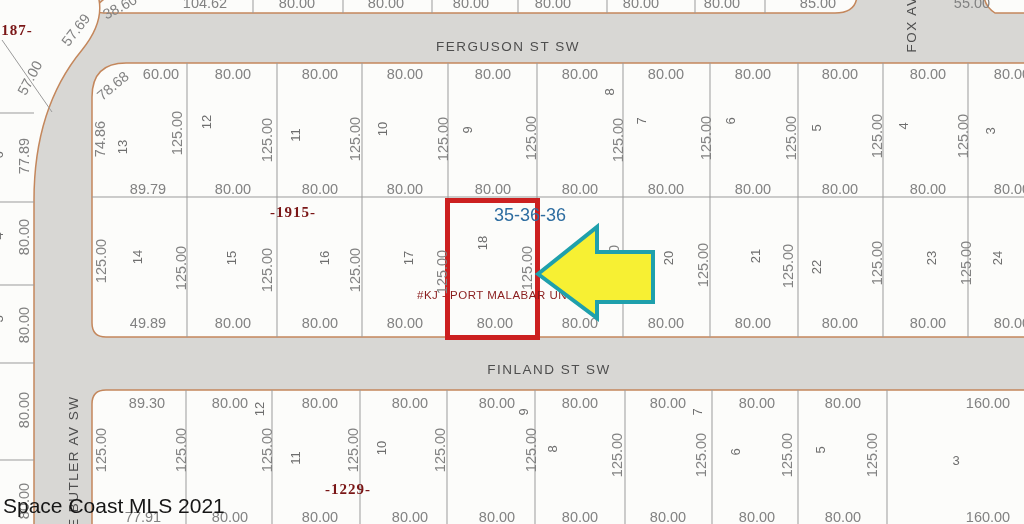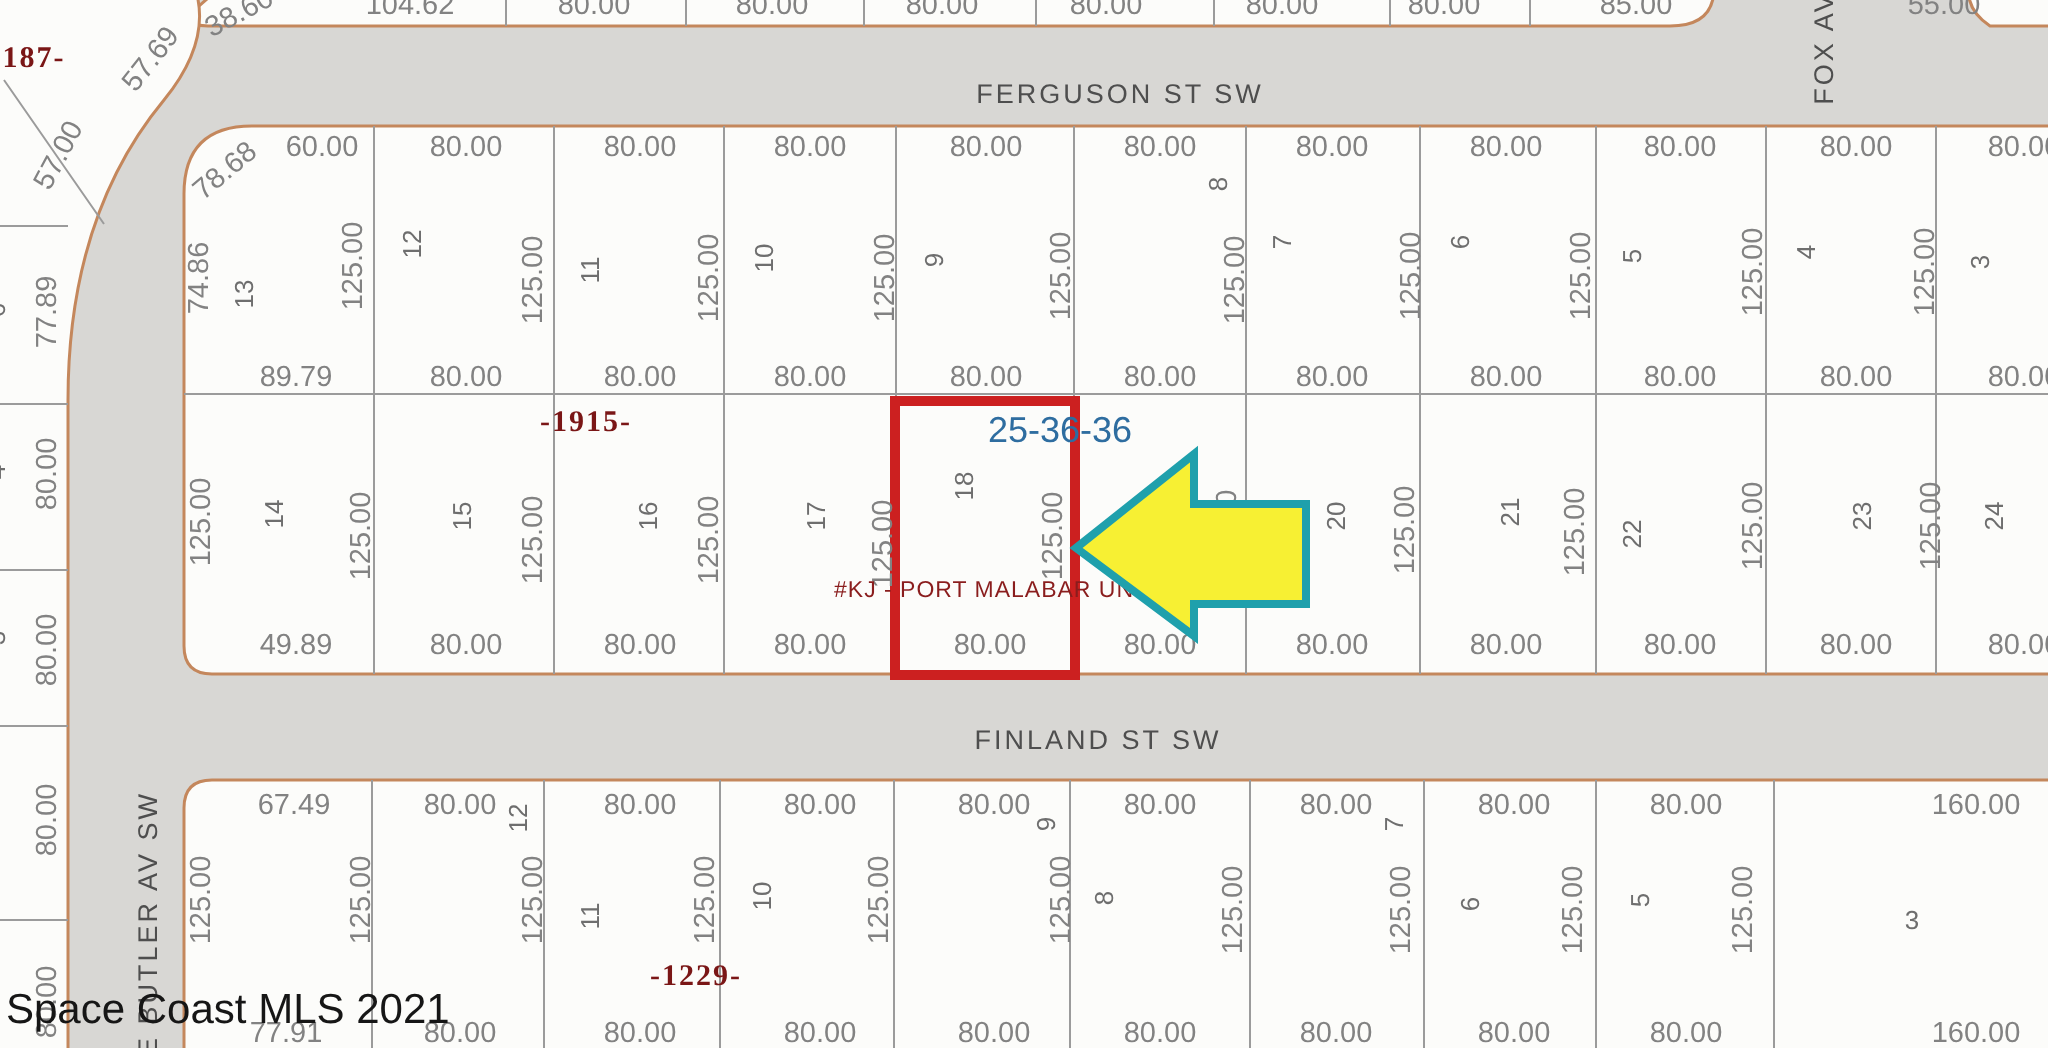--- a/index.html
+++ b/index.html
@@ -120,21 +120,21 @@
       <span class="lbl dim" style="left: 320px; top: 189px;">80.00</span>
       <span class="lbl dim" style="left: 405px; top: 189px;">80.00</span>
       <span class="lbl dim" style="left: 493px; top: 189px;">80.00</span>
       <span class="lbl dim" style="left: 580px; top: 189px;">80.00</span>
       <span class="lbl dim" style="left: 666px; top: 189px;">80.00</span>
       <span class="lbl dim" style="left: 753px; top: 189px;">80.00</span>
       <span class="lbl dim" style="left: 840px; top: 189px;">80.00</span>
       <span class="lbl dim" style="left: 928px; top: 189px;">80.00</span>
       <span class="lbl dim" style="left: 1012px; top: 189px;">80.00</span>
       <span class="lbl plat" style="left: 293px; top: 212px;">-1915-</span>
-      <span class="lbl section" style="left: 530px; top: 215px;">25-36-36</span>
+      <span class="lbl section" style="left: 530px; top: 215px;">35-36-36</span>
       <span class="lbl dim" style="left: 101px; top: 261px; --r: -90deg;">125.00</span>
       <span class="lbl lot" style="left: 137px; top: 257px; --r: -90deg;">14</span>
       <span class="lbl lot" style="left: 231px; top: 258px; --r: -90deg;">15</span>
       <span class="lbl lot" style="left: 324px; top: 258px; --r: -90deg;">16</span>
       <span class="lbl lot" style="left: 408px; top: 258px; --r: -90deg;">17</span>
       <span class="lbl lot" style="left: 482px; top: 243px; --r: -90deg;">18</span>
       <span class="lbl lot" style="left: 668px; top: 258px; --r: -90deg;">20</span>
       <span class="lbl lot" style="left: 755px; top: 256px; --r: -90deg;">21</span>
       <span class="lbl lot" style="left: 816px; top: 267px; --r: -90deg;">22</span>
       <span class="lbl lot" style="left: 931px; top: 258px; --r: -90deg;">23</span>
@@ -154,21 +154,21 @@
       <span class="lbl dim" style="left: 233px; top: 323px;">80.00</span>
       <span class="lbl dim" style="left: 320px; top: 323px;">80.00</span>
       <span class="lbl dim" style="left: 405px; top: 323px;">80.00</span>
       <span class="lbl dim" style="left: 495px; top: 323px;">80.00</span>
       <span class="lbl dim" style="left: 580px; top: 323px;">80.00</span>
       <span class="lbl dim" style="left: 666px; top: 323px;">80.00</span>
       <span class="lbl dim" style="left: 753px; top: 323px;">80.00</span>
       <span class="lbl dim" style="left: 840px; top: 323px;">80.00</span>
       <span class="lbl dim" style="left: 928px; top: 323px;">80.00</span>
       <span class="lbl dim" style="left: 1012px; top: 323px;">80.00</span>
-      <span class="lbl dim" style="left: 147px; top: 403px;">67.49</span>
+      <span class="lbl dim" style="left: 147px; top: 403px;">89.30</span>
       <span class="lbl dim" style="left: 230px; top: 403px;">80.00</span>
       <span class="lbl dim" style="left: 320px; top: 403px;">80.00</span>
       <span class="lbl dim" style="left: 410px; top: 403px;">80.00</span>
       <span class="lbl dim" style="left: 497px; top: 403px;">80.00</span>
       <span class="lbl dim" style="left: 580px; top: 403px;">80.00</span>
       <span class="lbl dim" style="left: 668px; top: 403px;">80.00</span>
       <span class="lbl dim" style="left: 757px; top: 403px;">80.00</span>
       <span class="lbl dim" style="left: 843px; top: 403px;">80.00</span>
       <span class="lbl dim" style="left: 988px; top: 403px;">160.00</span>
       <span class="lbl lot" style="left: 259px; top: 409px; --r: -90deg;">12</span>
@@ -194,21 +194,21 @@
       <span class="lbl dim" style="left: 143px; top: 517px;">77.91</span>
       <span class="lbl dim" style="left: 230px; top: 517px;">80.00</span>
       <span class="lbl dim" style="left: 320px; top: 517px;">80.00</span>
       <span class="lbl dim" style="left: 410px; top: 517px;">80.00</span>
       <span class="lbl dim" style="left: 497px; top: 517px;">80.00</span>
       <span class="lbl dim" style="left: 580px; top: 517px;">80.00</span>
       <span class="lbl dim" style="left: 668px; top: 517px;">80.00</span>
       <span class="lbl dim" style="left: 757px; top: 517px;">80.00</span>
       <span class="lbl dim" style="left: 843px; top: 517px;">80.00</span>
       <span class="lbl dim" style="left: 988px; top: 517px;">160.00</span>
-      <span class="lbl street" style="left: 560px; top: 47px;">FERGUSON ST SW</span>
+      <span class="lbl street" style="left: 508px; top: 47px;">FERGUSON ST SW</span>
       <span class="lbl street" style="left: 549px; top: 370px;">FINLAND ST SW</span>
       <span class="lbl street" style="left: 912px; top: 24px; --r: -90deg;">FOX AV</span>
       <span class="lbl street" style="left: 74px; top: 467px; --r: -90deg;">KE BUTLER AV SW</span>
       <span class="lbl watermark left" style="left: 3px; top: 505px;">Space Coast MLS 2021</span>
     </div>
 
   <svg id="annot-geometry" width="1024" height="524" viewBox="0 0 1024 524">
 
     <polygon points="538,274 597,227 597,252 653,252 653,302 597,302 597,318" stroke-width="4" stroke-linejoin="miter" fill="#f7f033" stroke="#1fa0ac"></polygon>
   </svg>

